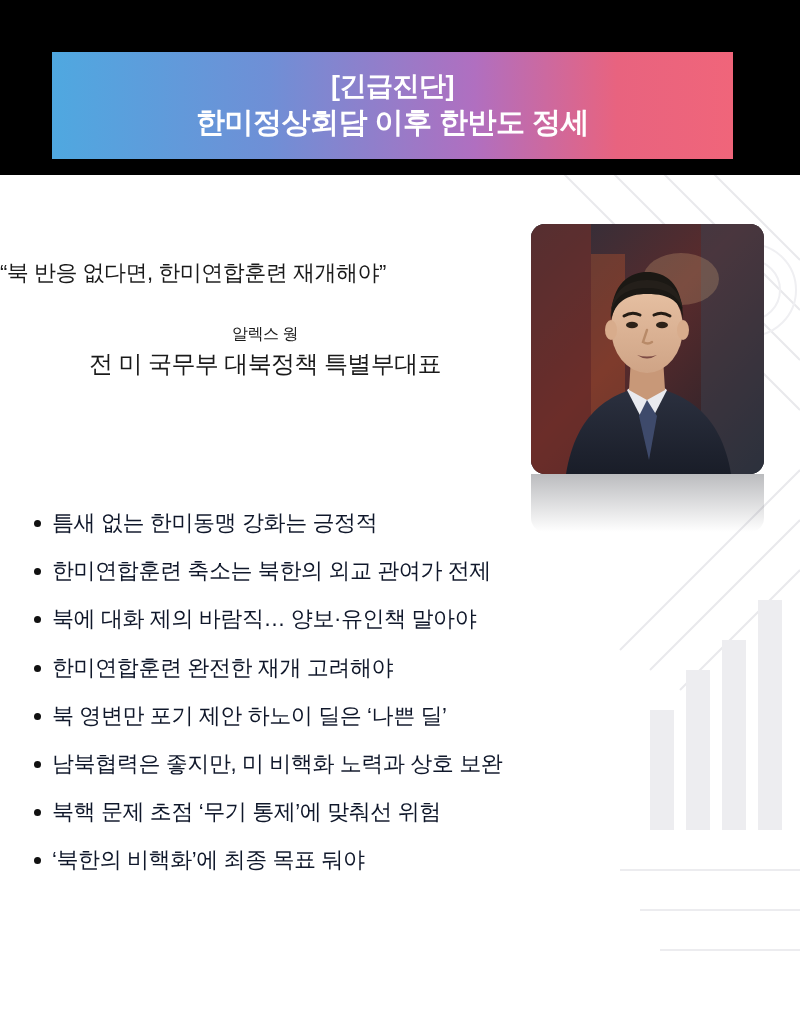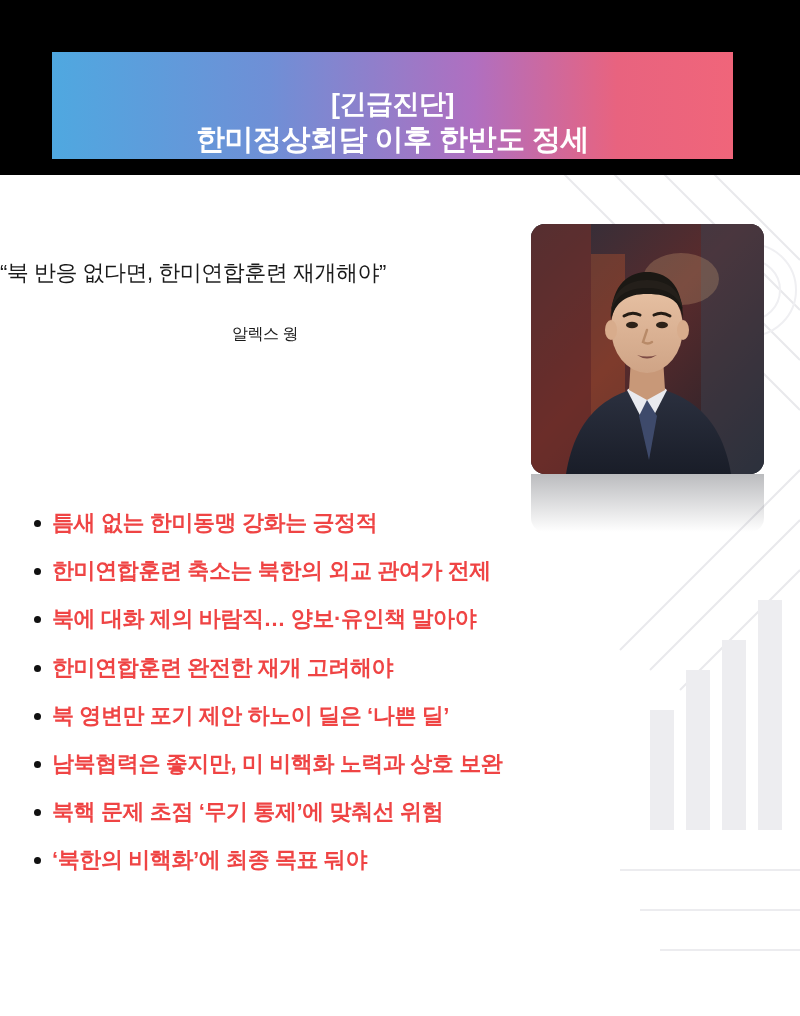--- a/index.html
+++ b/index.html
@@ -40,21 +40,21 @@
   .banner {
     position: absolute;
     left: 52px;
     top: 52px;
     width: 681px;
     height: 107px;
     background: linear-gradient(90deg, #4fa8e0 0%, #6f8fd6 32%, #b06fc0 62%, #e8637f 83%, #f0657a 100%);
     display: flex;
     flex-direction: column;
     align-items: center;
-    justify-content: flex-end;
+    justify-content: center;
     color: #ffffff;
   }
   .banner-line1 {
     font-size: 27px;
     font-weight: bold;
     line-height: 1.25;
     letter-spacing: -0.5px;
   }
   .banner-line2 {
     font-size: 29px;
@@ -137,25 +137,24 @@
     flex: 0 0 auto;
     width: 7px;
     height: 7px;
     border-radius: 50%;
     background: #111111;
     margin-top: 12px;
     margin-right: 11px;
   }
   .bullet-text {
     font-size: 22px;
-    color: #ef4444;
+    color: #0f172a;
     letter-spacing: -0.4px;
     line-height: 1.35;
     white-space: nowrap;
-    font-weight: bold;
   }
 </style>
 </head>
 <body>
 
 <div class="card">
 
   <div class="bg-deco">
     <svg width="300" height="846" viewBox="0 0 300 846" xmlns="http://www.w3.org/2000/svg">
       <g stroke="#e9e9ec" stroke-width="2" fill="none">
@@ -191,20 +190,21 @@
       <div class="banner-line2">한미정상회담 이후 한반도 정세</div>
     </div>
   </div>
 
   <div class="quote-block">
     <div class="quote-text">“북 반응 없다면, 한미연합훈련 재개해야”</div>
   </div>
 
   <div class="speaker-block">
     <div class="speaker-name">알렉스 웡</div>
+    <div class="speaker-title">전 미 국무부 대북정책 특별부대표</div>
   </div>
 
   <div class="portrait">
     <svg width="233" height="250" viewBox="0 0 233 250" xmlns="http://www.w3.org/2000/svg">
       <defs>
         <linearGradient id="bgg" x1="0" y1="0" x2="1" y2="1">
           <stop offset="0%" stop-color="#2a2f3c"></stop>
           <stop offset="45%" stop-color="#5a2b2c"></stop>
           <stop offset="100%" stop-color="#1d2029"></stop>
         </linearGradient>

